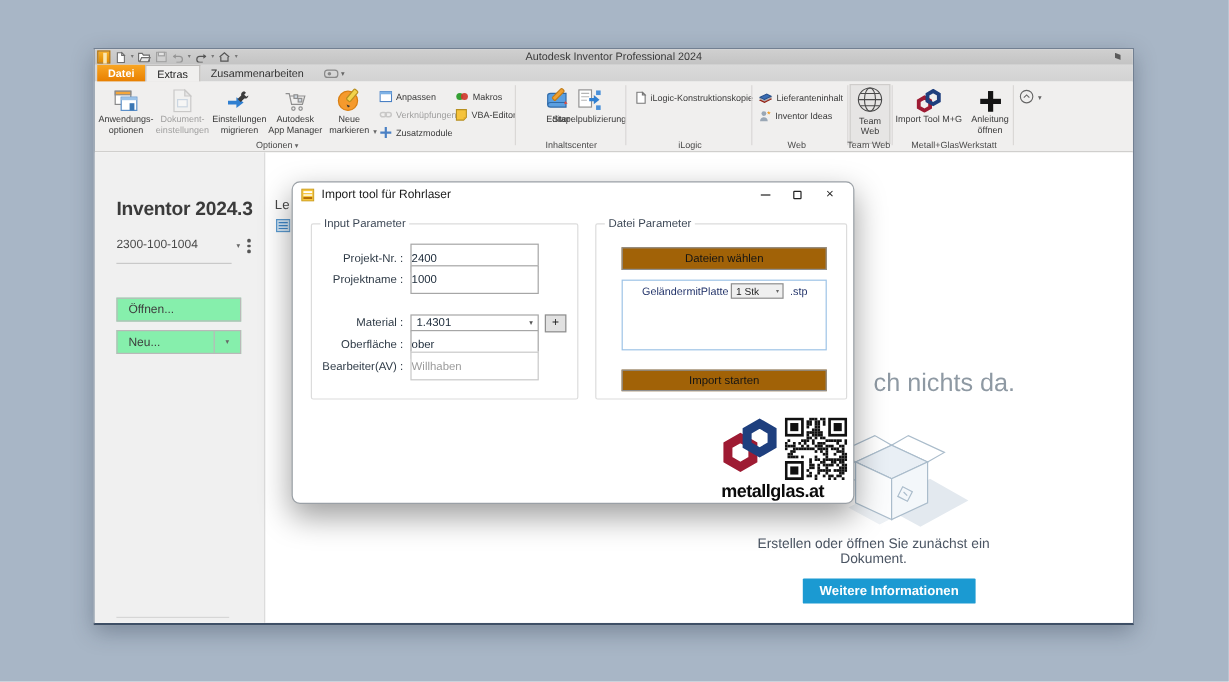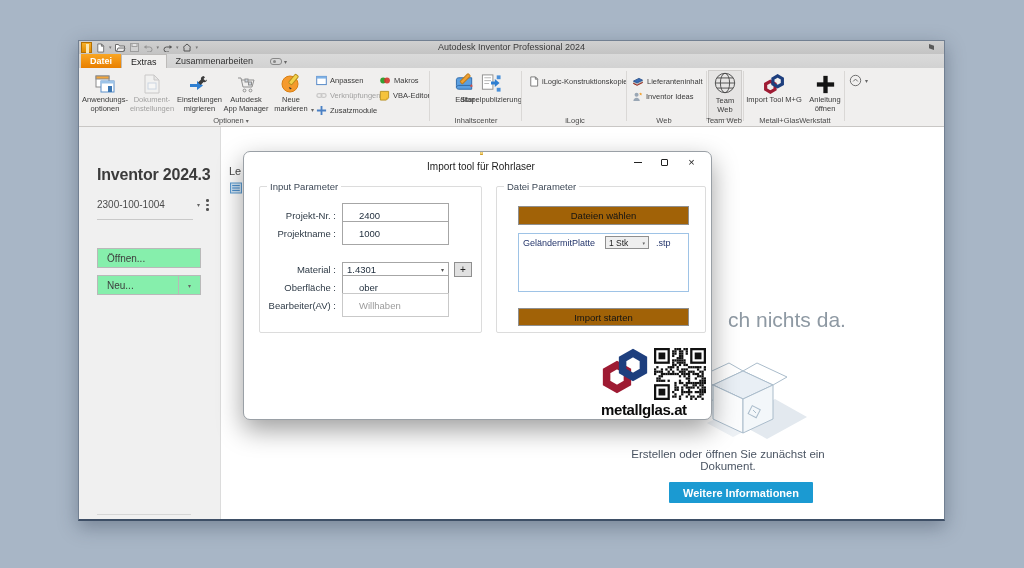--- a/index.html
+++ b/index.html
@@ -67,51 +67,51 @@
   .viewtoggle-frag { position:absolute; left:151px; top:55px; }
   .empty-title { position:absolute; left:649px; top:181px; font-size:21px; color:#8e99a3; }
   .box-illu { position:absolute; left:600px; top:208px; }
   .empty-hint { position:absolute; left:533px; top:321px; width:232px; text-align:center; font-size:11.5px; color:#4b5563; }
   .info-btn { position:absolute; left:590px; top:355px; height:21px; padding:0 14px; background:#1b9ad2;
     color:#fff; font-size:11px; font-weight:bold; display:flex; align-items:center; border-radius:1px; }
 
   
   .dialog { position:absolute; left:243px; top:151px; width:469px; height:269px; background:#fff;
     border:1px solid #9aa0a6; border-radius:7px; box-shadow:0 10px 26px rgba(0,0,0,.38); }
-  .dlg-titlebar { position:absolute; left:0; top:0; width:100%; height:20px; display:flex; align-items:center; padding-left:7px; gap:6px;flex-direction:column; }
+  .dlg-titlebar { position:absolute; left:0; top:0; width:100%; height:20px; display:flex; align-items:center; padding-left:7px; gap:6px; }
   .dlg-title { font-size:10px; color:#1c1c1c; }
   .dlg-ctrls { position:absolute; right:6px; top:0; height:20px; display:flex; }
   .dlg-ctrl { width:27px; height:20px; display:flex; align-items:center; justify-content:center; color:#222; }
   .ico-min { width:8px; height:1px; background:#222; }
   .ico-max { width:7px; height:7px; border:1px solid #222; border-radius:1px; }
   .ico-close { font-size:11px; line-height:11px; color:#222; }
 
   .groupbox { position:absolute; top:34px; height:147px; border:1px solid #dcdcdc; border-radius:2px; }
   .gb-input { left:15px; width:223px; }
   .gb-files { left:252px; width:210px; }
   .gb-legend { position:absolute; top:-6px; left:7px; background:#fff; padding:0 3px; font-size:9.5px; color:#3d4856; }
 
   .frow { position:absolute; left:0; height:14px; display:flex; align-items:center; }
   .flabel { width:80px; text-align:right; font-size:9.5px; color:#2e3a46; padding-right:4px; }
   .fld { position:absolute; left:82px; width:107px; height:24px; border:1px solid #a6a6a6; background:#fff;
-    font-size:9.5px; color:#1d2b3a; padding:0 16px; font-family:"Liberation Sans",sans-serif; }
+    font-size:9.5px; color:#1d2b3a; padding:0 0; font-family:"Liberation Sans",sans-serif; }
   .fld.ghost { color:#9b9b9b; border-color:#c9c9c9; }
   .combo { position:absolute; left:82px; width:107px; height:15px; border:1px solid #a6a6a6; background:#fff;
     font-size:9.5px; color:#1d2b3a; display:flex; align-items:center; padding:0 4px; }
   .combo .caret { margin-left:auto; color:#555; }
   .plus-btn { position:absolute; left:194px; width:18px; height:15px; background:#e1e1e1; border:1px solid #8f8f8f;
     font-size:10px; color:#222; display:flex; align-items:center; justify-content:center; }
 
   .gray-btn { position:absolute; left:21px; width:171px; background:#a16207; border:1px solid #8f8f8f;
     font-size:9.5px; color:#141414; display:flex; align-items:center; justify-content:center; }
   .ftable { position:absolute; left:21px; top:46px; width:171px; height:59px; border:1px solid #9ec3e6; background:#fff; }
   .fthead { display:flex; height:15px; border-bottom:1px solid #d9d9d9; align-items:center; }
   .fth { font-size:9px; color:#27313c; text-align:center; border-right:1px solid #e3e3e3; }
   .fth:last-child { border-right:none; }
-  .ftrow { display:flex; align-items:center; height:17px; }
+  .ftrow { display:flex; align-items:center; height:17px;margin-left:12px; }
   .ftd { font-size:9px; color:#24356b; }
   .col1 { width:83px; padding-left:4px; }
   .col2 { width:50px; display:flex; justify-content:center; }
   .col3 { width:36px; padding-left:4px; }
   .qty-combo { width:44px; height:13px; background:#efefef; border:1px solid #8f8f8f; display:flex;
     align-items:center; font-size:8.5px; color:#222; padding:0 3px; }
   .qty-combo .caret { margin-left:auto; font-size:5px; }
 
   .dlg-logo { position:absolute; left:357px; top:196px; width:108px; height:70px; }
   .logo-text { position:absolute; left:0; top:53px; font-size:15px; font-weight:800; color:#0b0b0b; letter-spacing:-.4px; }

